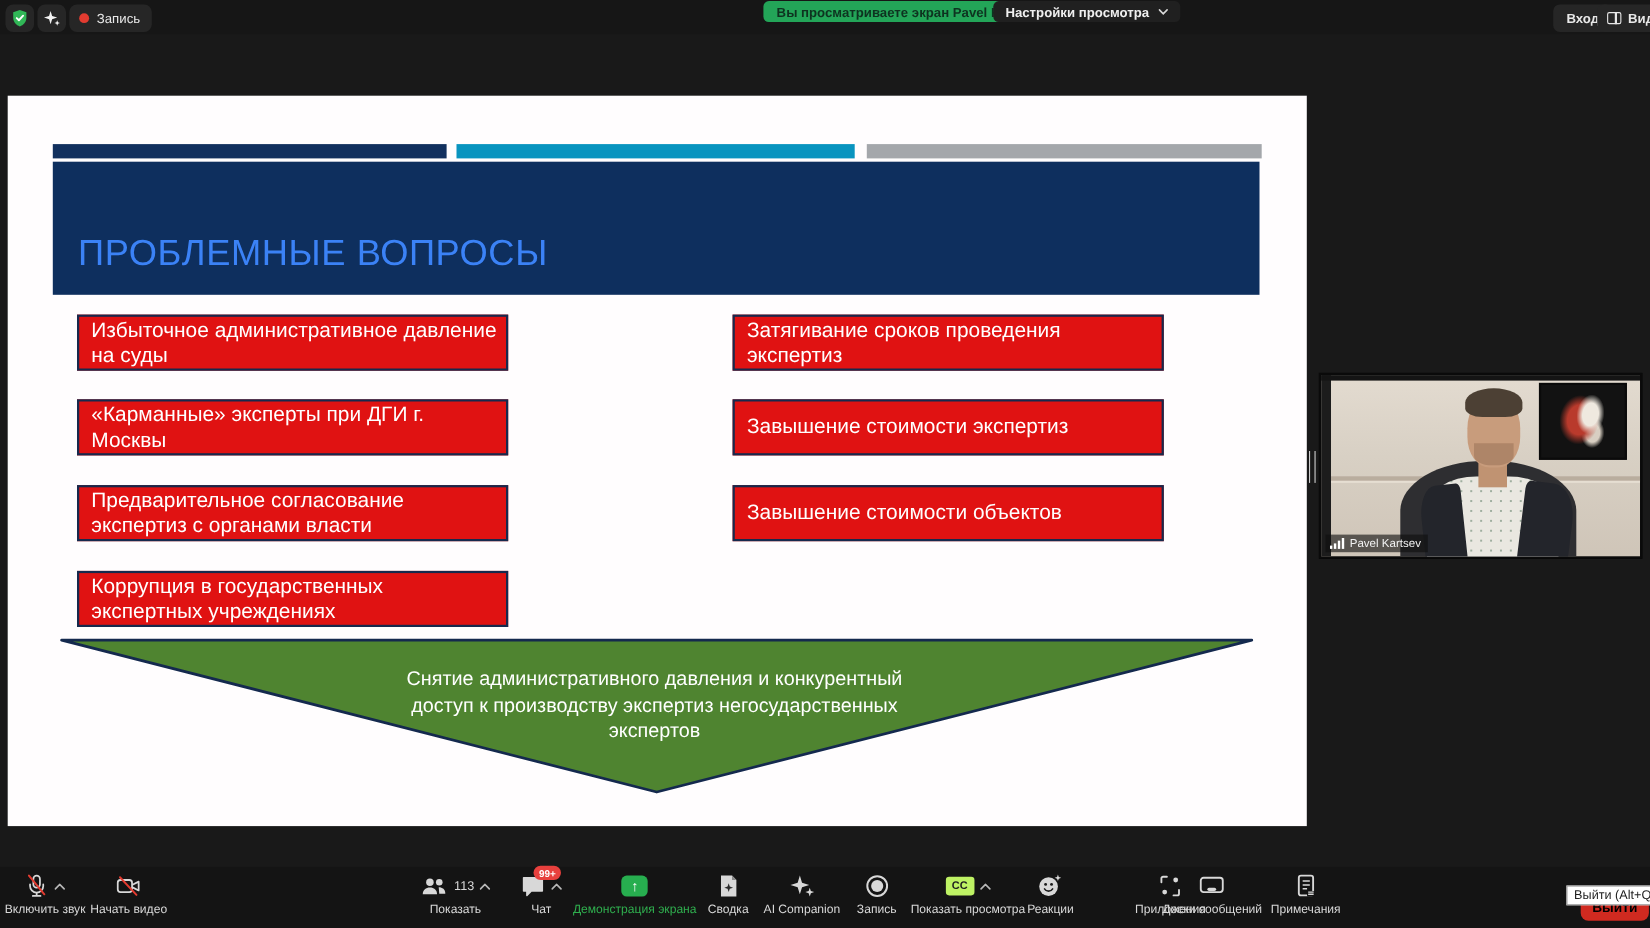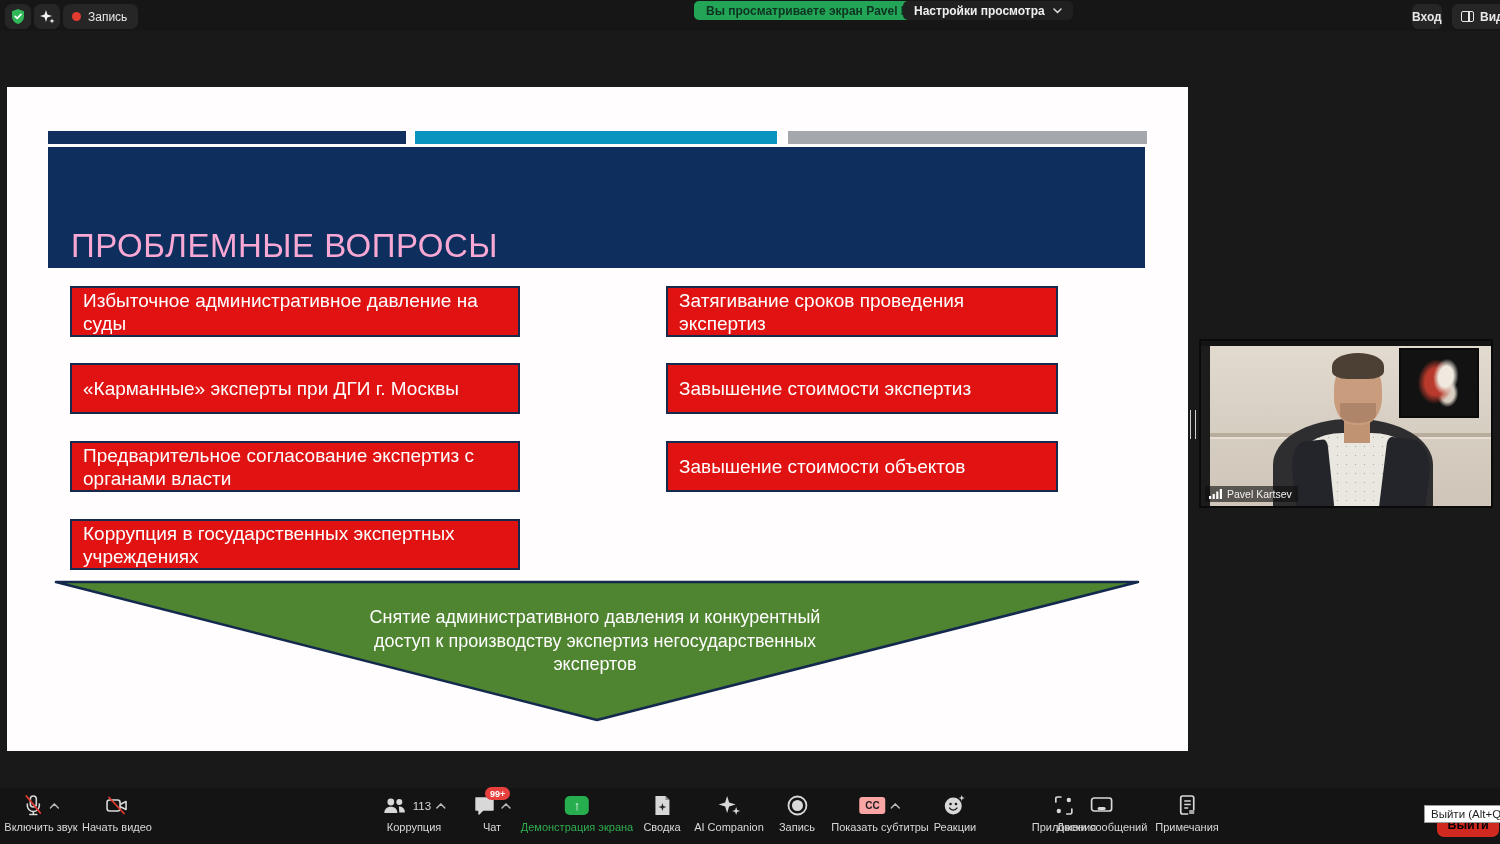--- a/index.html
+++ b/index.html
@@ -13,37 +13,37 @@
   #shield-btn { left:5px; width:26px; }
   #spark-btn { left:34px; width:26px; }
   #record-pill { left:63px; padding:0 11px 0 9px; gap:7px; }
   .red-dot { width:9px; height:9px; border-radius:50%; background:#e23b30; }
   #viewing-banner { position:absolute; left:694px; top:1px; height:19px; background:#23a558;
        border-radius:5px; display:flex; align-items:center; padding:0 12px; color:#0e3320;
        font-size:12px; font-weight:bold; }
   #view-settings { position:absolute; left:903px; top:1px; height:19px; background:#202020;
        border-radius:5px; display:flex; align-items:center; gap:8px; padding:0 11px; color:#efefef;
        font-size:12px; font-weight:bold; }
-  #signin-btn { left:1412px; padding:0 0; font-weight:bold; border-radius:6px; }
+  #signin-btn { left:1412px; padding:0 12px; font-weight:bold; border-radius:6px; }
   #view-btn { left:1452px; padding:0 9px; gap:6px; font-weight:bold; border-radius:6px; }
   .view-glyph { width:13px; height:11px; border:1.5px solid #e8e8e8; border-radius:2px; position:relative; }
   .view-glyph::after { content:""; position:absolute; left:6px; top:-1px; bottom:-1px; width:1.5px; background:#e8e8e8; }
 
   
   #slide { position:absolute; left:7px; top:87px; width:1181px; height:664px; background:#fffdfe; }
   .bar { position:absolute; top:44px; height:13px; }
   #bar-navy { left:41px; width:358px; background:#12305e; }
   #bar-teal { left:408px; width:362px; background:#0994bf; }
   #bar-gray { left:781px; width:359px; background:#a4a7ab; }
   #title-block { position:absolute; left:41px; top:60px; width:1097px; height:121px; background:#0e2f5e; }
-  #slide-title { position:absolute; left:23px; top:80px; color:#f9a8d4; font-size:33px;
+  #slide-title { position:absolute; left:23px; top:64px; color:#3b82f6; font-size:33px;
                  letter-spacing:0.5px; font-weight:400; }
   .rbox { position:absolute; background:#e01212; border:2.5px solid #17294d; color:#ffffff;
           font-size:19px; display:flex; align-items:center; padding:2px 8px 2px 11px; line-height:23px; }
-  .colL { left:63px; width:450px; }
+  .colL { left:63px; width:392px; }
   .colR { left:659px; width:392px; }
   .row1 { top:199px; height:51px; } .row2 { top:276px; height:51px; }
   .row3 { top:354px; height:51px; } .row4 { top:432px; height:51px; }
   #funnel-svg { position:absolute; left:40px; top:488px; }
   #funnel-text { position:absolute; left:338px; top:519px; width:500px; text-align:center;
                  color:#ffffff; font-size:18px; line-height:23.5px; }
 
   
   #video-thumb { position:absolute; left:1199px; top:339px; width:294px; height:169px;
                  background:#000; border:2px solid #0a0a0a; overflow:hidden; }
@@ -88,21 +88,21 @@
             align-items:center; gap:4px; color:#d8d8d8; }
   .t-label { font-size:11px; white-space:nowrap; color:#d8d8d8; }
   .t-iconrow { display:flex; align-items:center; gap:5px; height:23px; }
   .chev { font-size:0; }
   .count { font-size:11.5px; color:#d8d8d8; }
   .badge { position:absolute; top:-7px; left:12px; background:#e8403d; color:#fff; font-size:9px;
            font-weight:bold; padding:1.5px 5px; border-radius:8px; }
   .share-glyph { width:24px; height:19px; background:#27ae4f; border-radius:5px; display:flex;
                  align-items:center; justify-content:center; color:#fff; font-size:13px; font-weight:bold; }
   .green-label { color:#2fae4e; }
-  .cc-glyph { width:26px; height:17px; background:#fca5a5; border-radius:3px; color:#202020;
+  .cc-glyph { width:26px; height:17px; background:#bef264; border-radius:3px; color:#202020;
               font-size:10px; font-weight:bold; display:flex; align-items:center; justify-content:center; }
   #leave-btn { position:absolute; left:1437px; top:813px; width:62px; height:24px; background:#d02a20;
                border-radius:7px; color:#000000; font-size:12.5px; font-weight:bold; display:flex;
                align-items:center; justify-content:center; }
   #leave-tooltip { position:absolute; left:1424px; top:805px; background:#ffffff; border:1px solid #9a9a9a;
                color:#1f1f1f; font-size:11.5px; padding:2px 6px; white-space:nowrap; z-index:5; }
   svg { display:block; }
 </style>
 </head>
 <body>
@@ -245,21 +245,21 @@
             <path d="M17 10.6 C20.4 10.6 23 12.6 23 16.4 L17.5 16.4" fill="#d8d8d8"></path>
           </svg>
       </span>
       <span class="count">113</span>
       <span class="chev">
         <svg width="10" height="6" viewBox="0 0 10 6">
             <path d="M1 5 L5 1 L9 5" stroke="#b8b8b8" stroke-width="1.5" fill="none" stroke-linecap="round"></path>
           </svg>
       </span>
     </div>
-    <span class="t-label">Коррупция</span>
+    <span class="t-label">Показать</span>
   </div>
 
   <div class="t-item" style="left:492px;">
     <div class="t-iconrow" style="position:relative;">
       <span>
         <svg width="23" height="21" viewBox="0 0 23 21">
             <path d="M3 3 h17 v12 h-10 l-4 4 v-4 h-3 Z" fill="#d8d8d8" stroke="#d8d8d8" stroke-width="1.4" stroke-linejoin="round"></path>
           </svg>
       </span>
       <span class="badge">99+</span>
@@ -318,21 +318,21 @@
 
   <div class="t-item" style="left:880px;">
     <div class="t-iconrow">
       <span class="cc-glyph">CC</span>
       <span class="chev">
         <svg width="10" height="6" viewBox="0 0 10 6">
             <path d="M1 5 L5 1 L9 5" stroke="#b8b8b8" stroke-width="1.5" fill="none" stroke-linecap="round"></path>
           </svg>
       </span>
     </div>
-    <span class="t-label">Показать субтитры</span>
+    <span class="t-label">Показать просмотра</span>
   </div>
 
   <div class="t-item" style="left:955px;">
     <div class="t-iconrow">
       <span>
         <svg width="24" height="23" viewBox="0 0 24 23">
             <circle cx="10.5" cy="12" r="8.5" fill="#d8d8d8"></circle>
             <circle cx="7.8" cy="10" r="1.3" fill="#1a1a1a"></circle>
             <circle cx="13.2" cy="10" r="1.3" fill="#1a1a1a"></circle>
             <path d="M6.8 14 a4.3 4.3 0 0 0 7.4 0" fill="none" stroke="#1a1a1a" stroke-width="1.4" stroke-linecap="round"></path>

